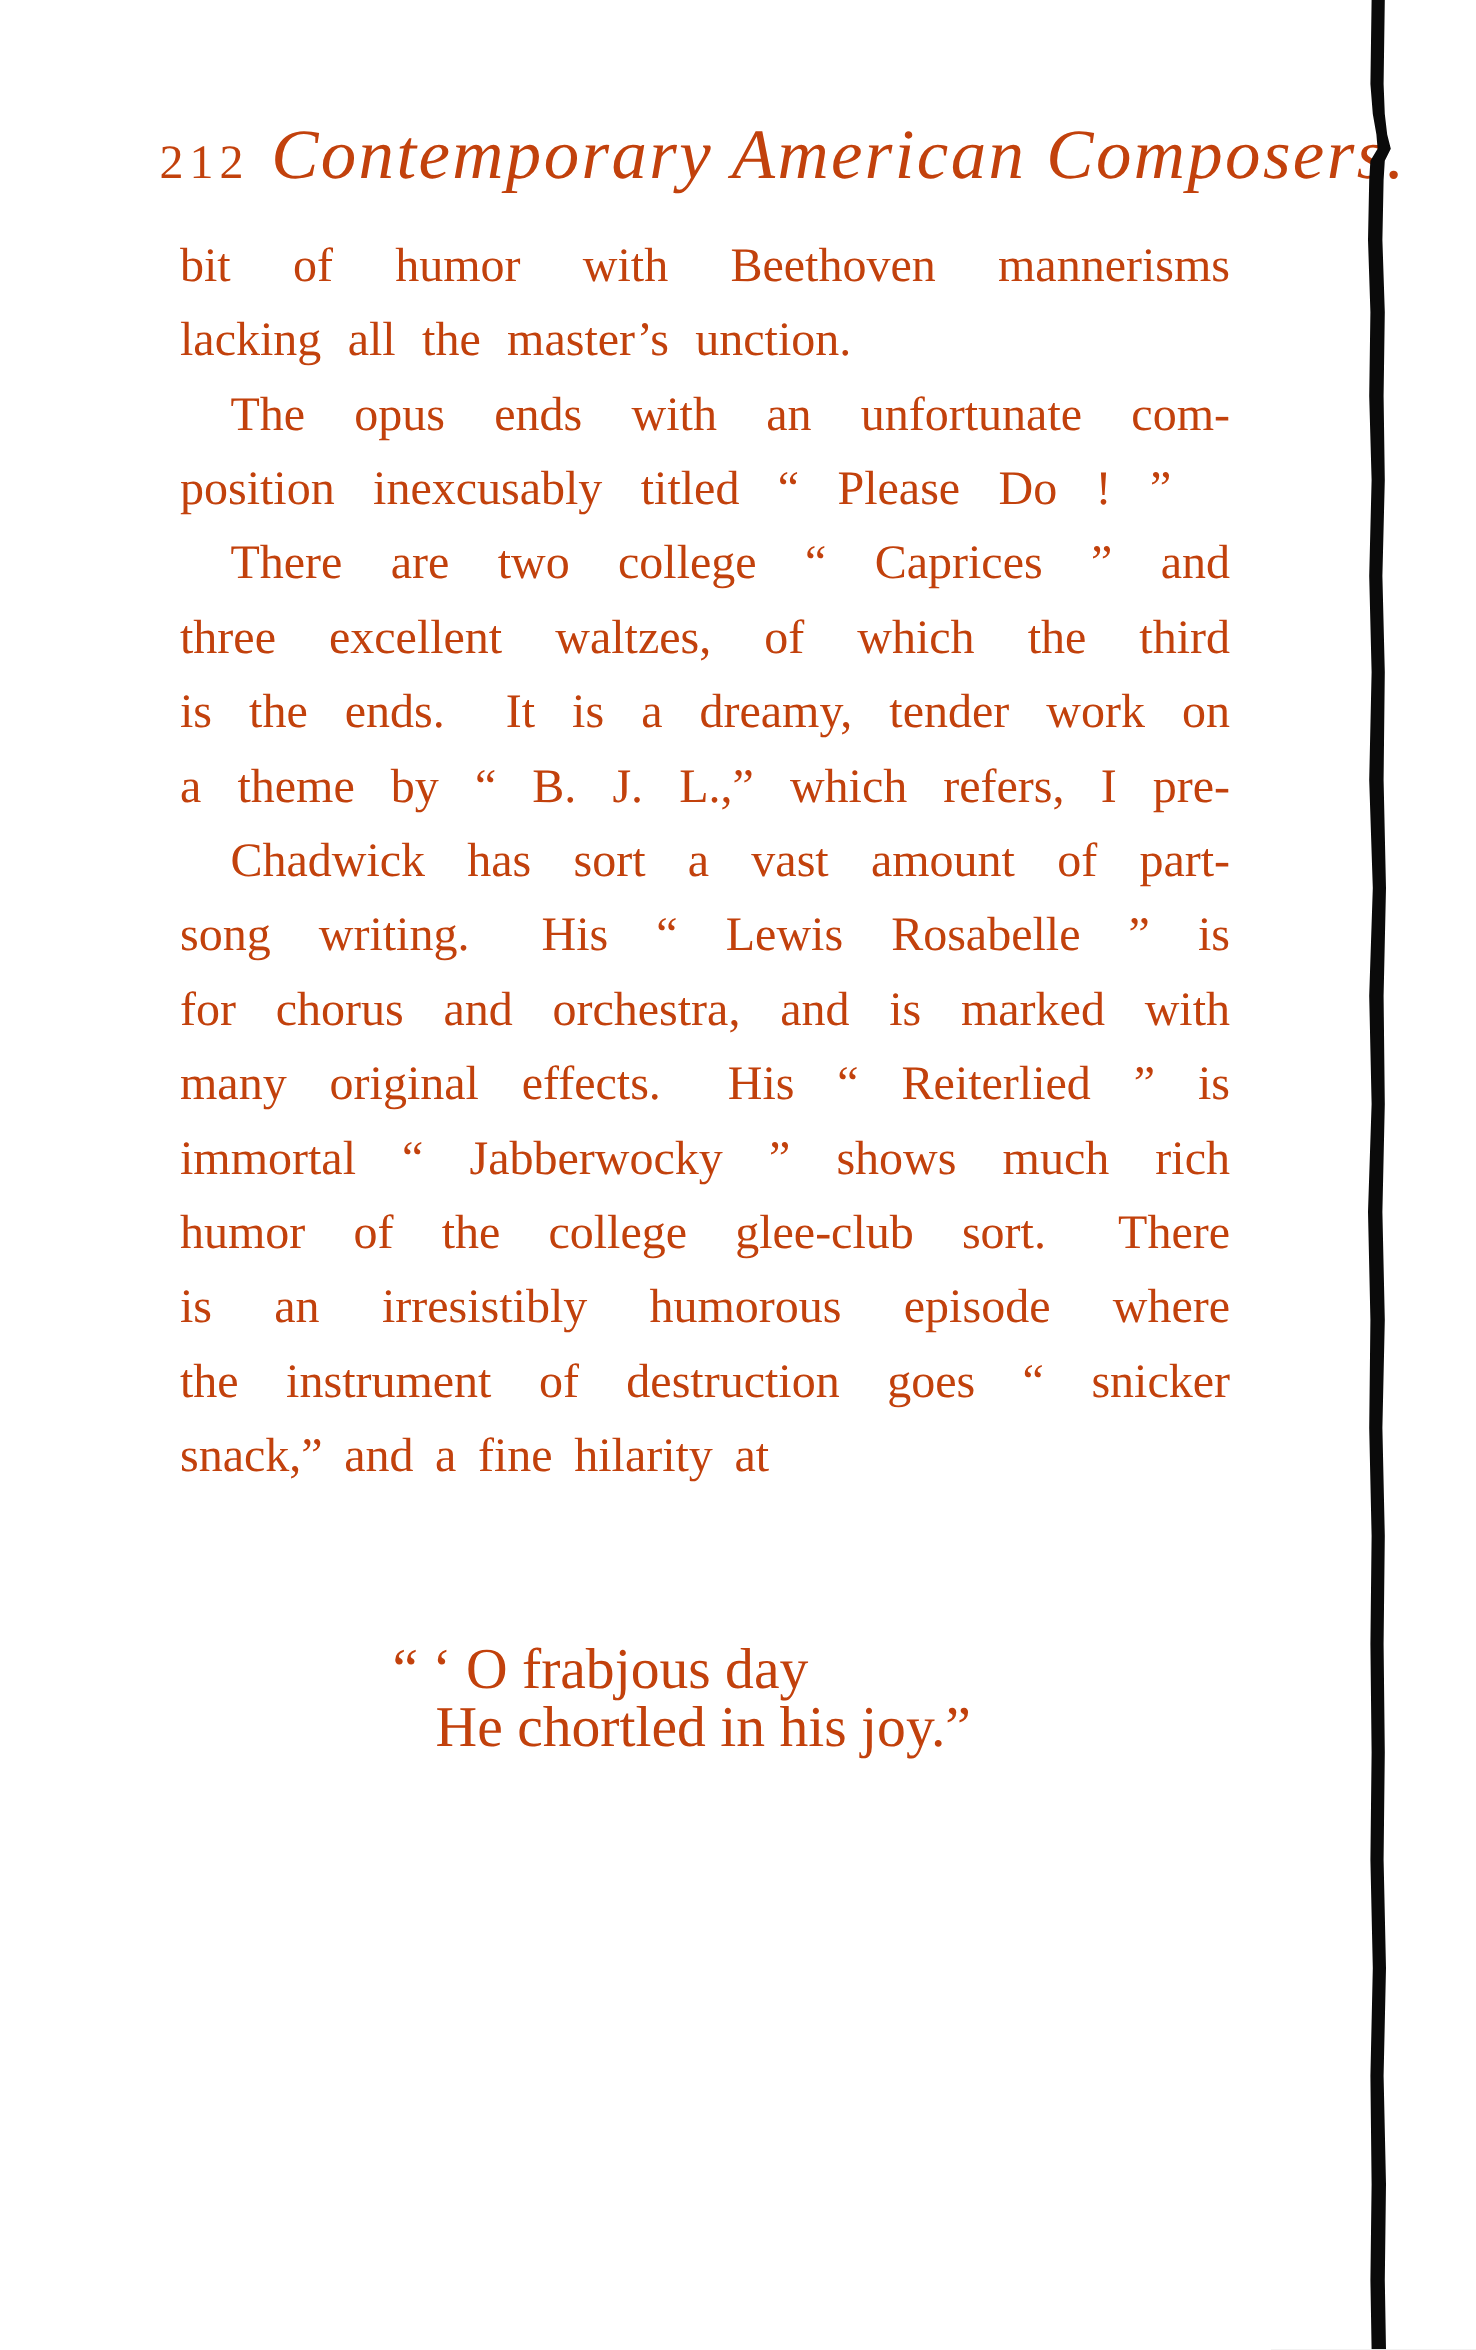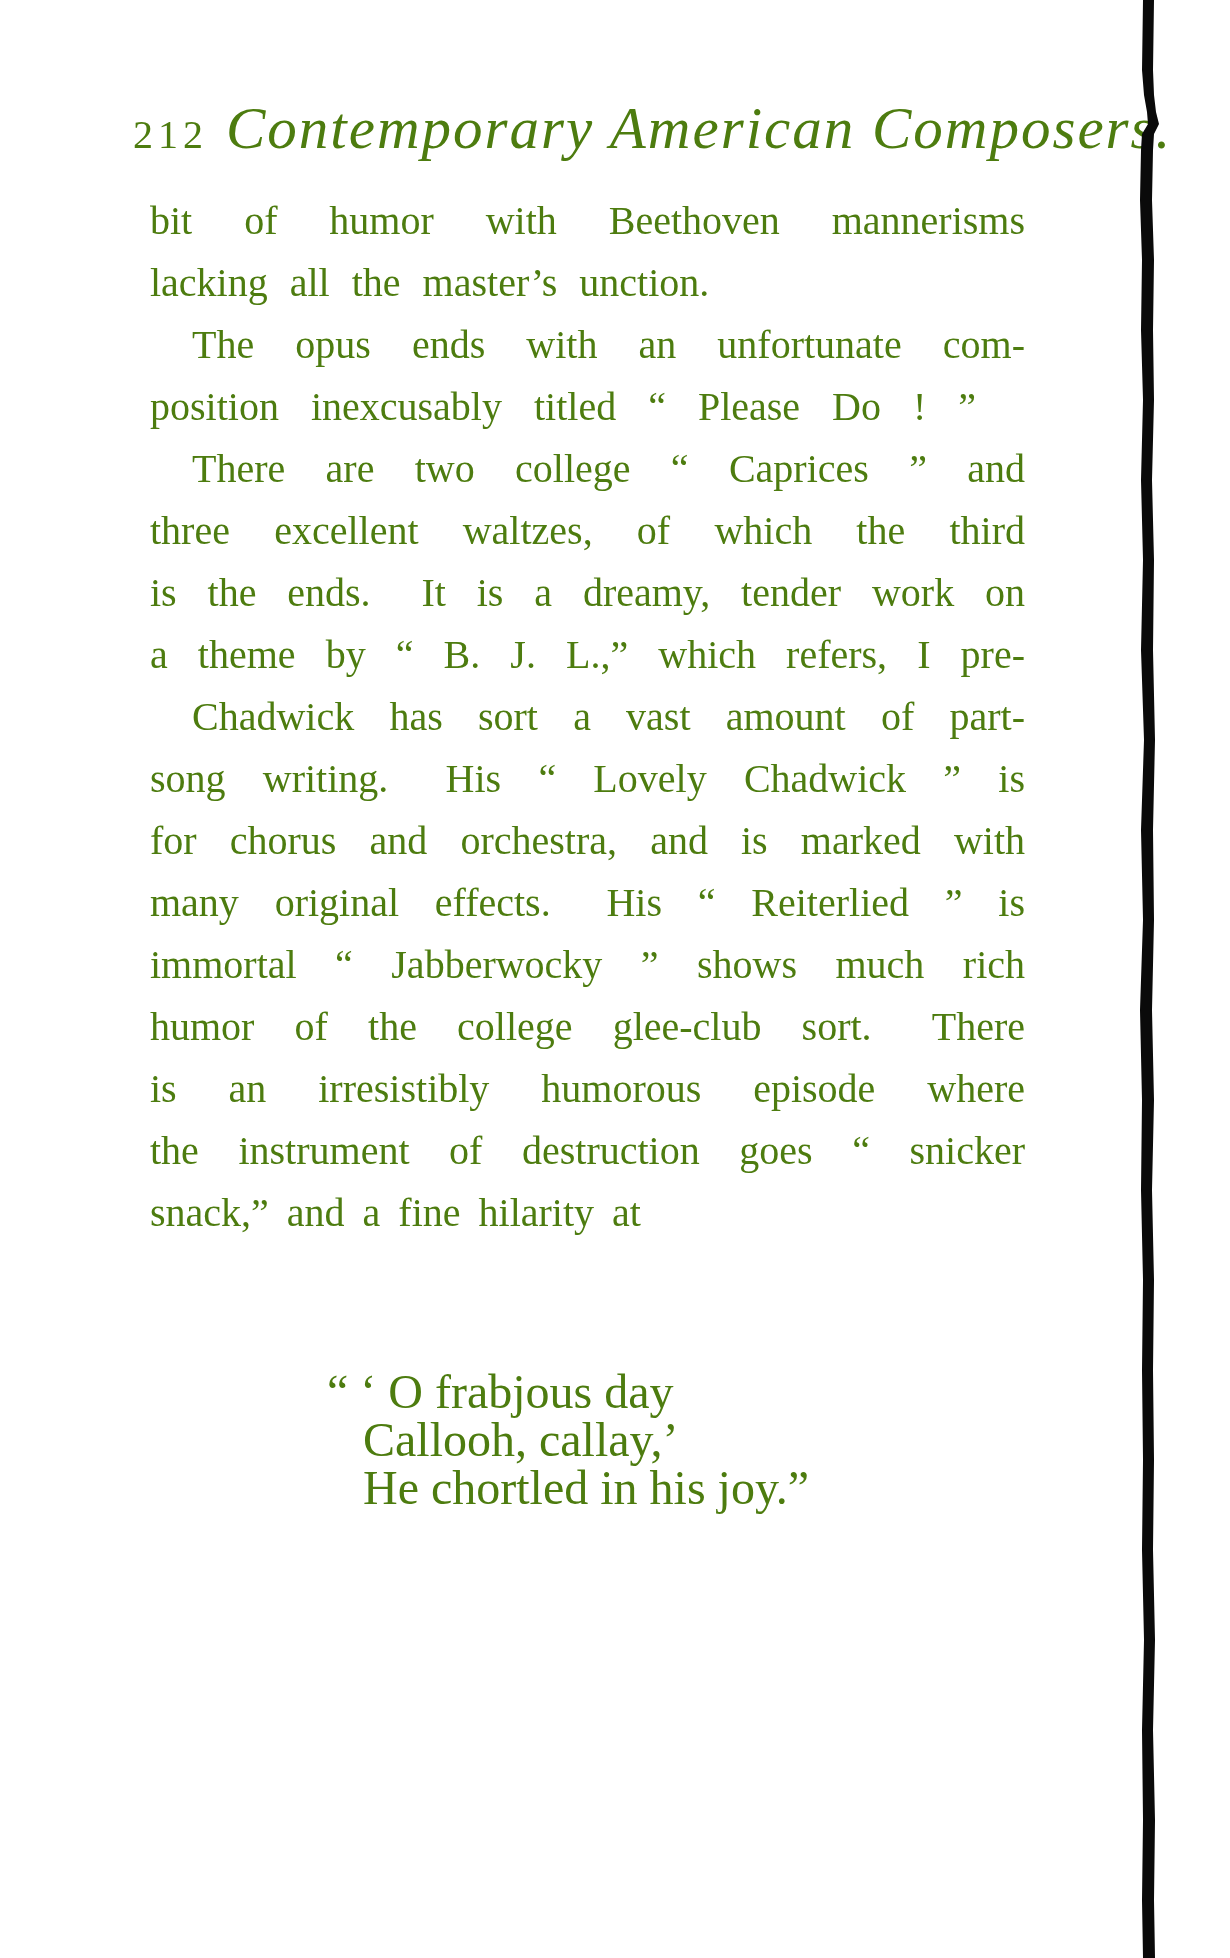--- a/index.html
+++ b/index.html
@@ -1,18 +1,18 @@
 <!DOCTYPE html>
 <html><head>
 <meta charset="utf-8">
 <style>
   html,body{margin:0;padding:0;background:#e8e8e8;}
   .page{
     position:relative;width:1230px;height:1958px;background:#ffffff;
-    font-family:"Liberation Serif","DejaVu Serif",serif;color:#4d7c0f;
+    font-family:"Liberation Serif","DejaVu Serif",serif;color:#c2410c;
     overflow:hidden;
   }
   .header{
     position:absolute;left:133px;top:94px;display:flex;align-items:baseline;
     white-space:nowrap;
   }
   .pagenum{font-size:40px;letter-spacing:5px;}
   .runtitle{font-style:italic;font-size:59px;letter-spacing:2px;margin-left:18px;}
   .bodytext{
     position:absolute;left:150px;top:190px;width:875px;
@@ -57,35 +57,34 @@
 
     <p class="para">
       <span class="line indent">There are two college “ Caprices ” and</span>
       <span class="line">three excellent waltzes, of which the third</span>
       <span class="line">is the ends.  It is a dreamy, tender work on</span>
       <span class="line">a theme by “ B. J. L.,” which refers, I pre-</span>
     </p>
 
     <p class="para">
       <span class="line indent">Chadwick has sort a vast amount of part-</span>
-      <span class="line">song writing.  His “ Lovely Chadwick ” is</span>
+      <span class="line">song writing.  His “ Lewis Rosabelle ” is</span>
       <span class="line">for chorus and orchestra, and is marked with</span>
       <span class="line">many original effects.  His “ Reiterlied ” is</span>
       <span class="line">immortal “ Jabberwocky ” shows much rich</span>
       <span class="line">humor of the college glee-club sort.  There</span>
       <span class="line">is an irresistibly humorous episode where</span>
       <span class="line">the instrument of destruction goes “ snicker</span>
       <span class="line last ws2">snack,” and a fine hilarity at</span>
     </p>
 
   </div>
 
   <div class="quote">
     <span class="qline">“ ‘ O frabjous day</span>
-    <span class="qline qindent">Callooh, callay,’</span>
     <span class="qline qindent">He chortled in his joy.”</span>
   </div>
 
   <svg class="gutter" width="40" height="1958" viewBox="0 0 40 1958" aria-hidden="true">
     <path fill="#0a0a0a" d="M15,0 L14,70 L16,95 L19,112 L20,124 L14,134 L13,150 L12,200 L14,260 L13,330 L15,400 L13,480 L15,560 L13,650 L16,740 L13,830 L15,920 L12,1010 L14,1100 L13,1190 L15,1280 L14,1370 L15,1460 L14,1550 L16,1640 L14,1730 L15,1820 L14,1900 L15,1958 L27,1958 L26,1900 L27,1820 L25,1730 L27,1640 L25,1550 L26,1460 L25,1370 L26,1280 L24,1190 L26,1100 L24,1010 L26,920 L25,830 L27,740 L25,650 L26,560 L24,480 L26,400 L25,330 L26,260 L24,200 L25,150 L26,134 L31,124 L28,112 L26,95 L25,70 L26,0 Z"></path>
   </svg>
 
 </div>
 
 </body></html>

